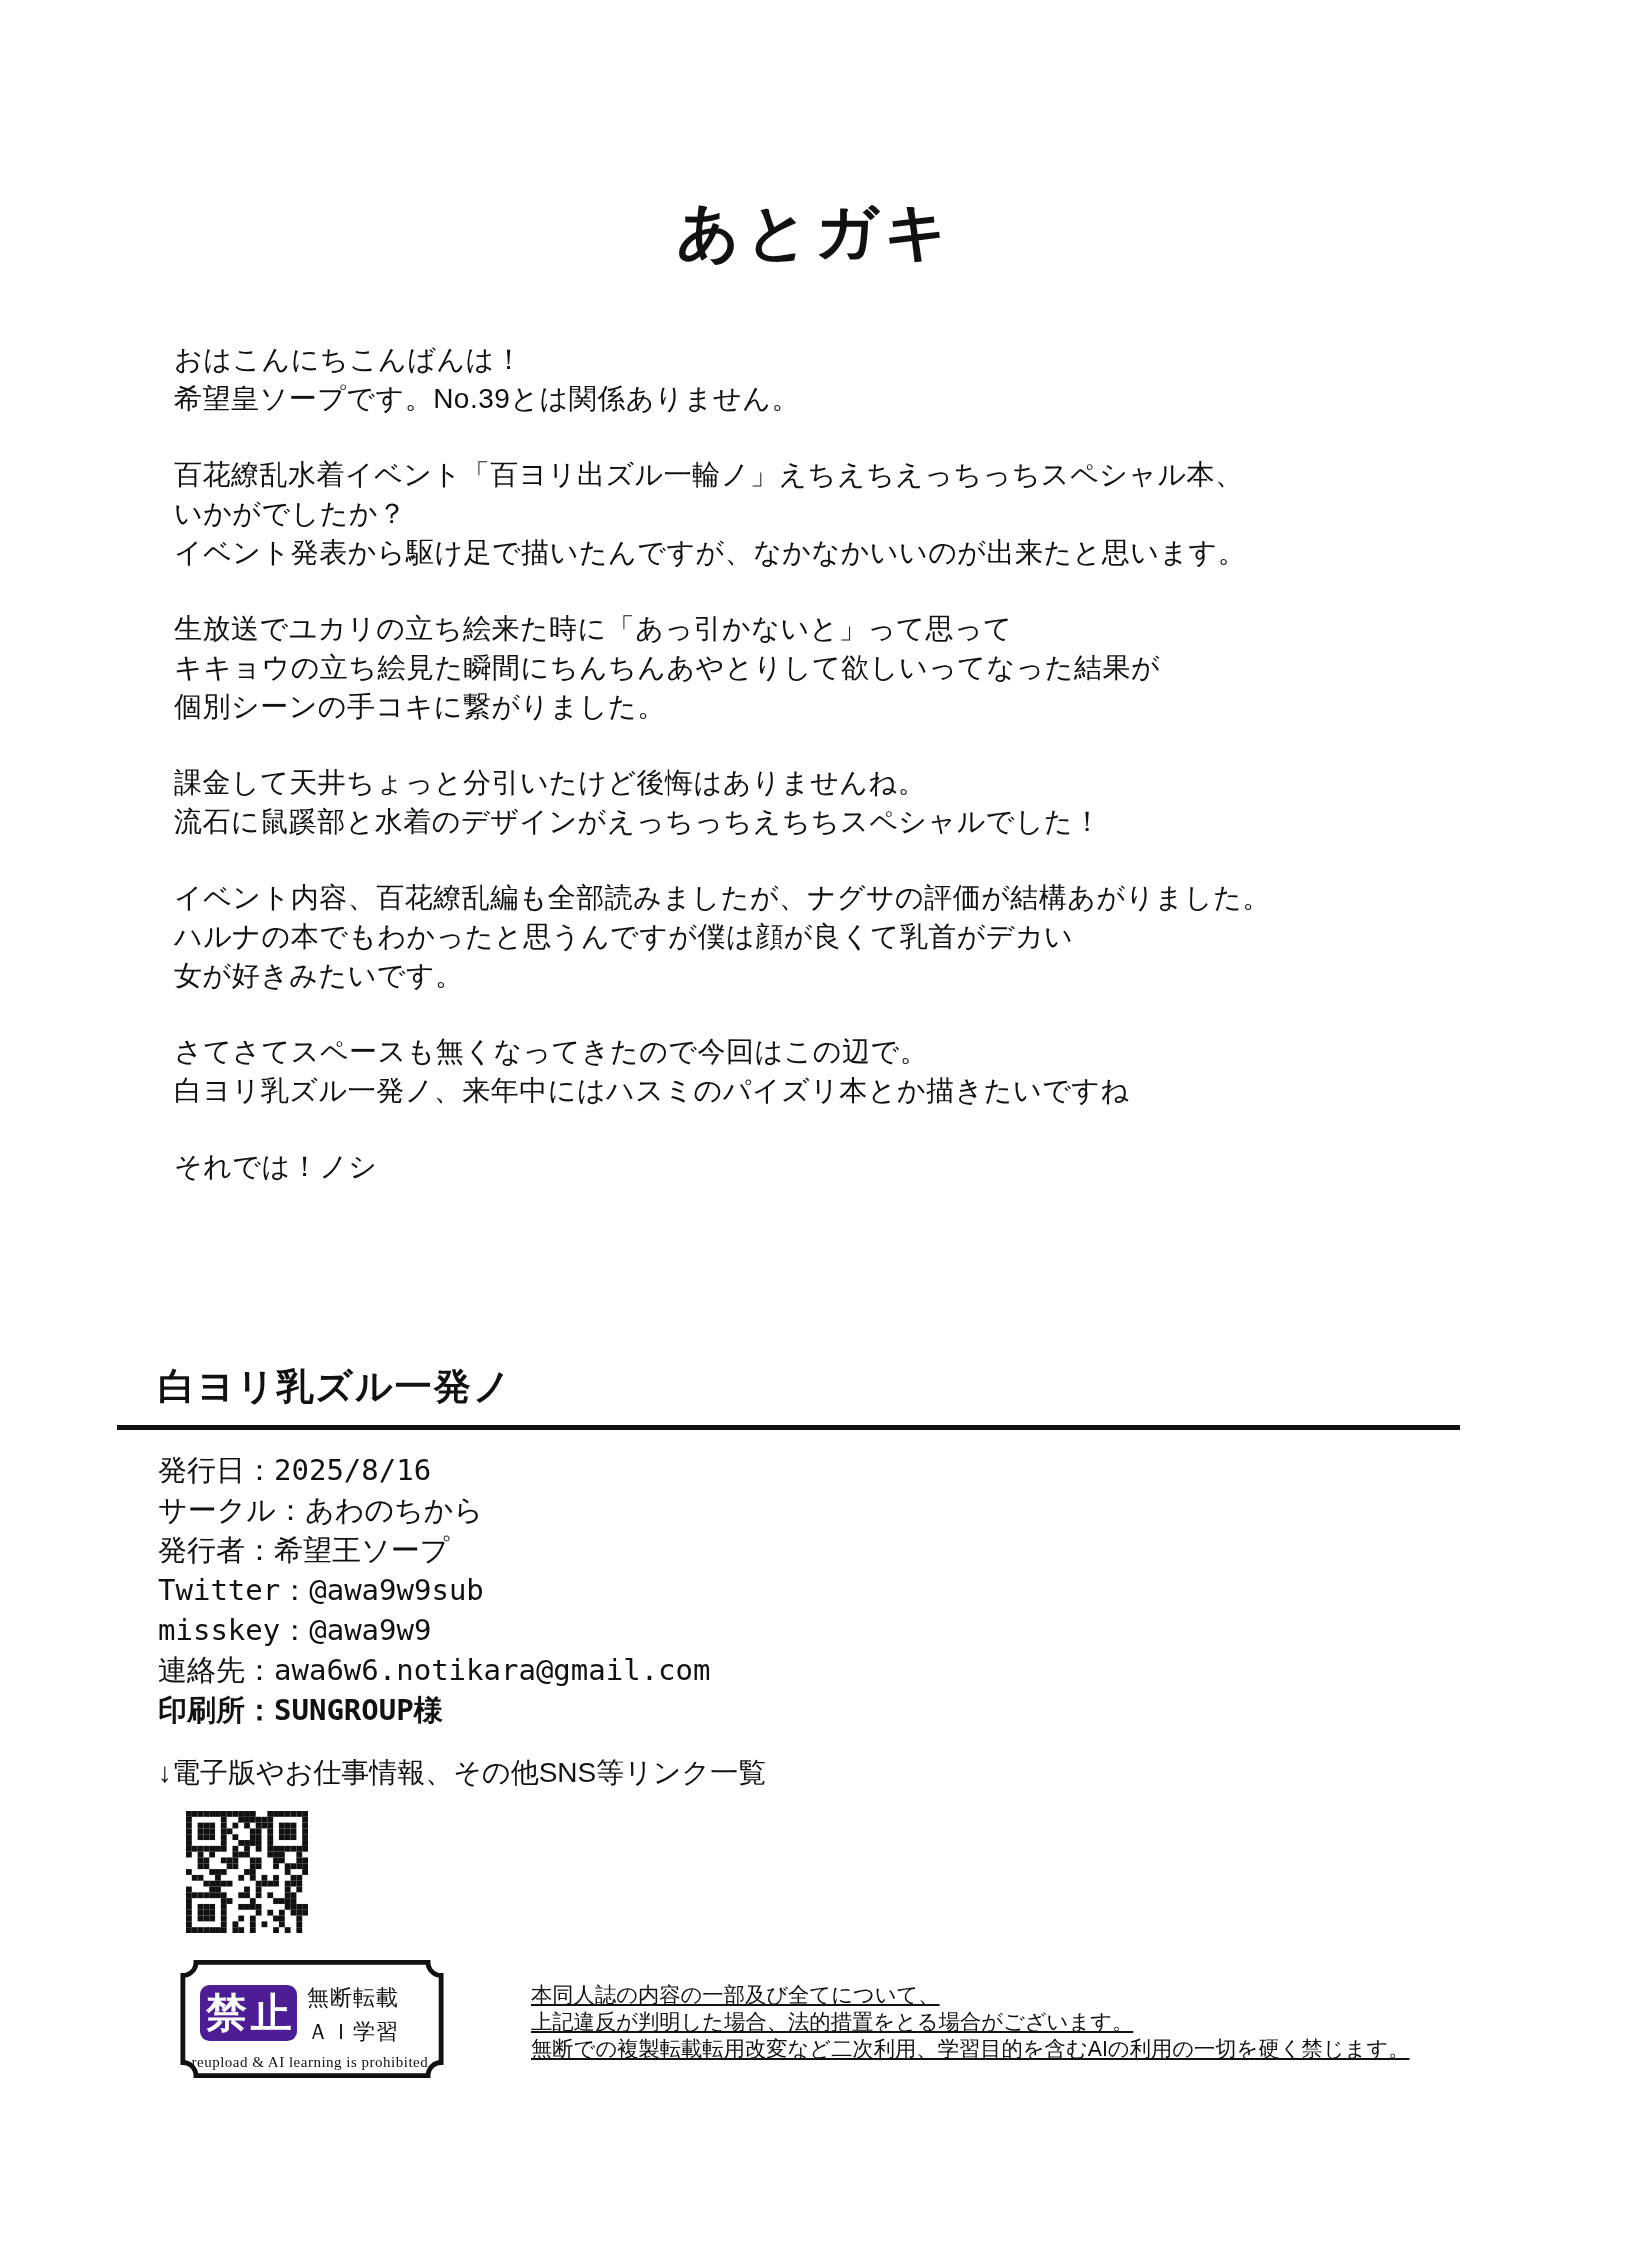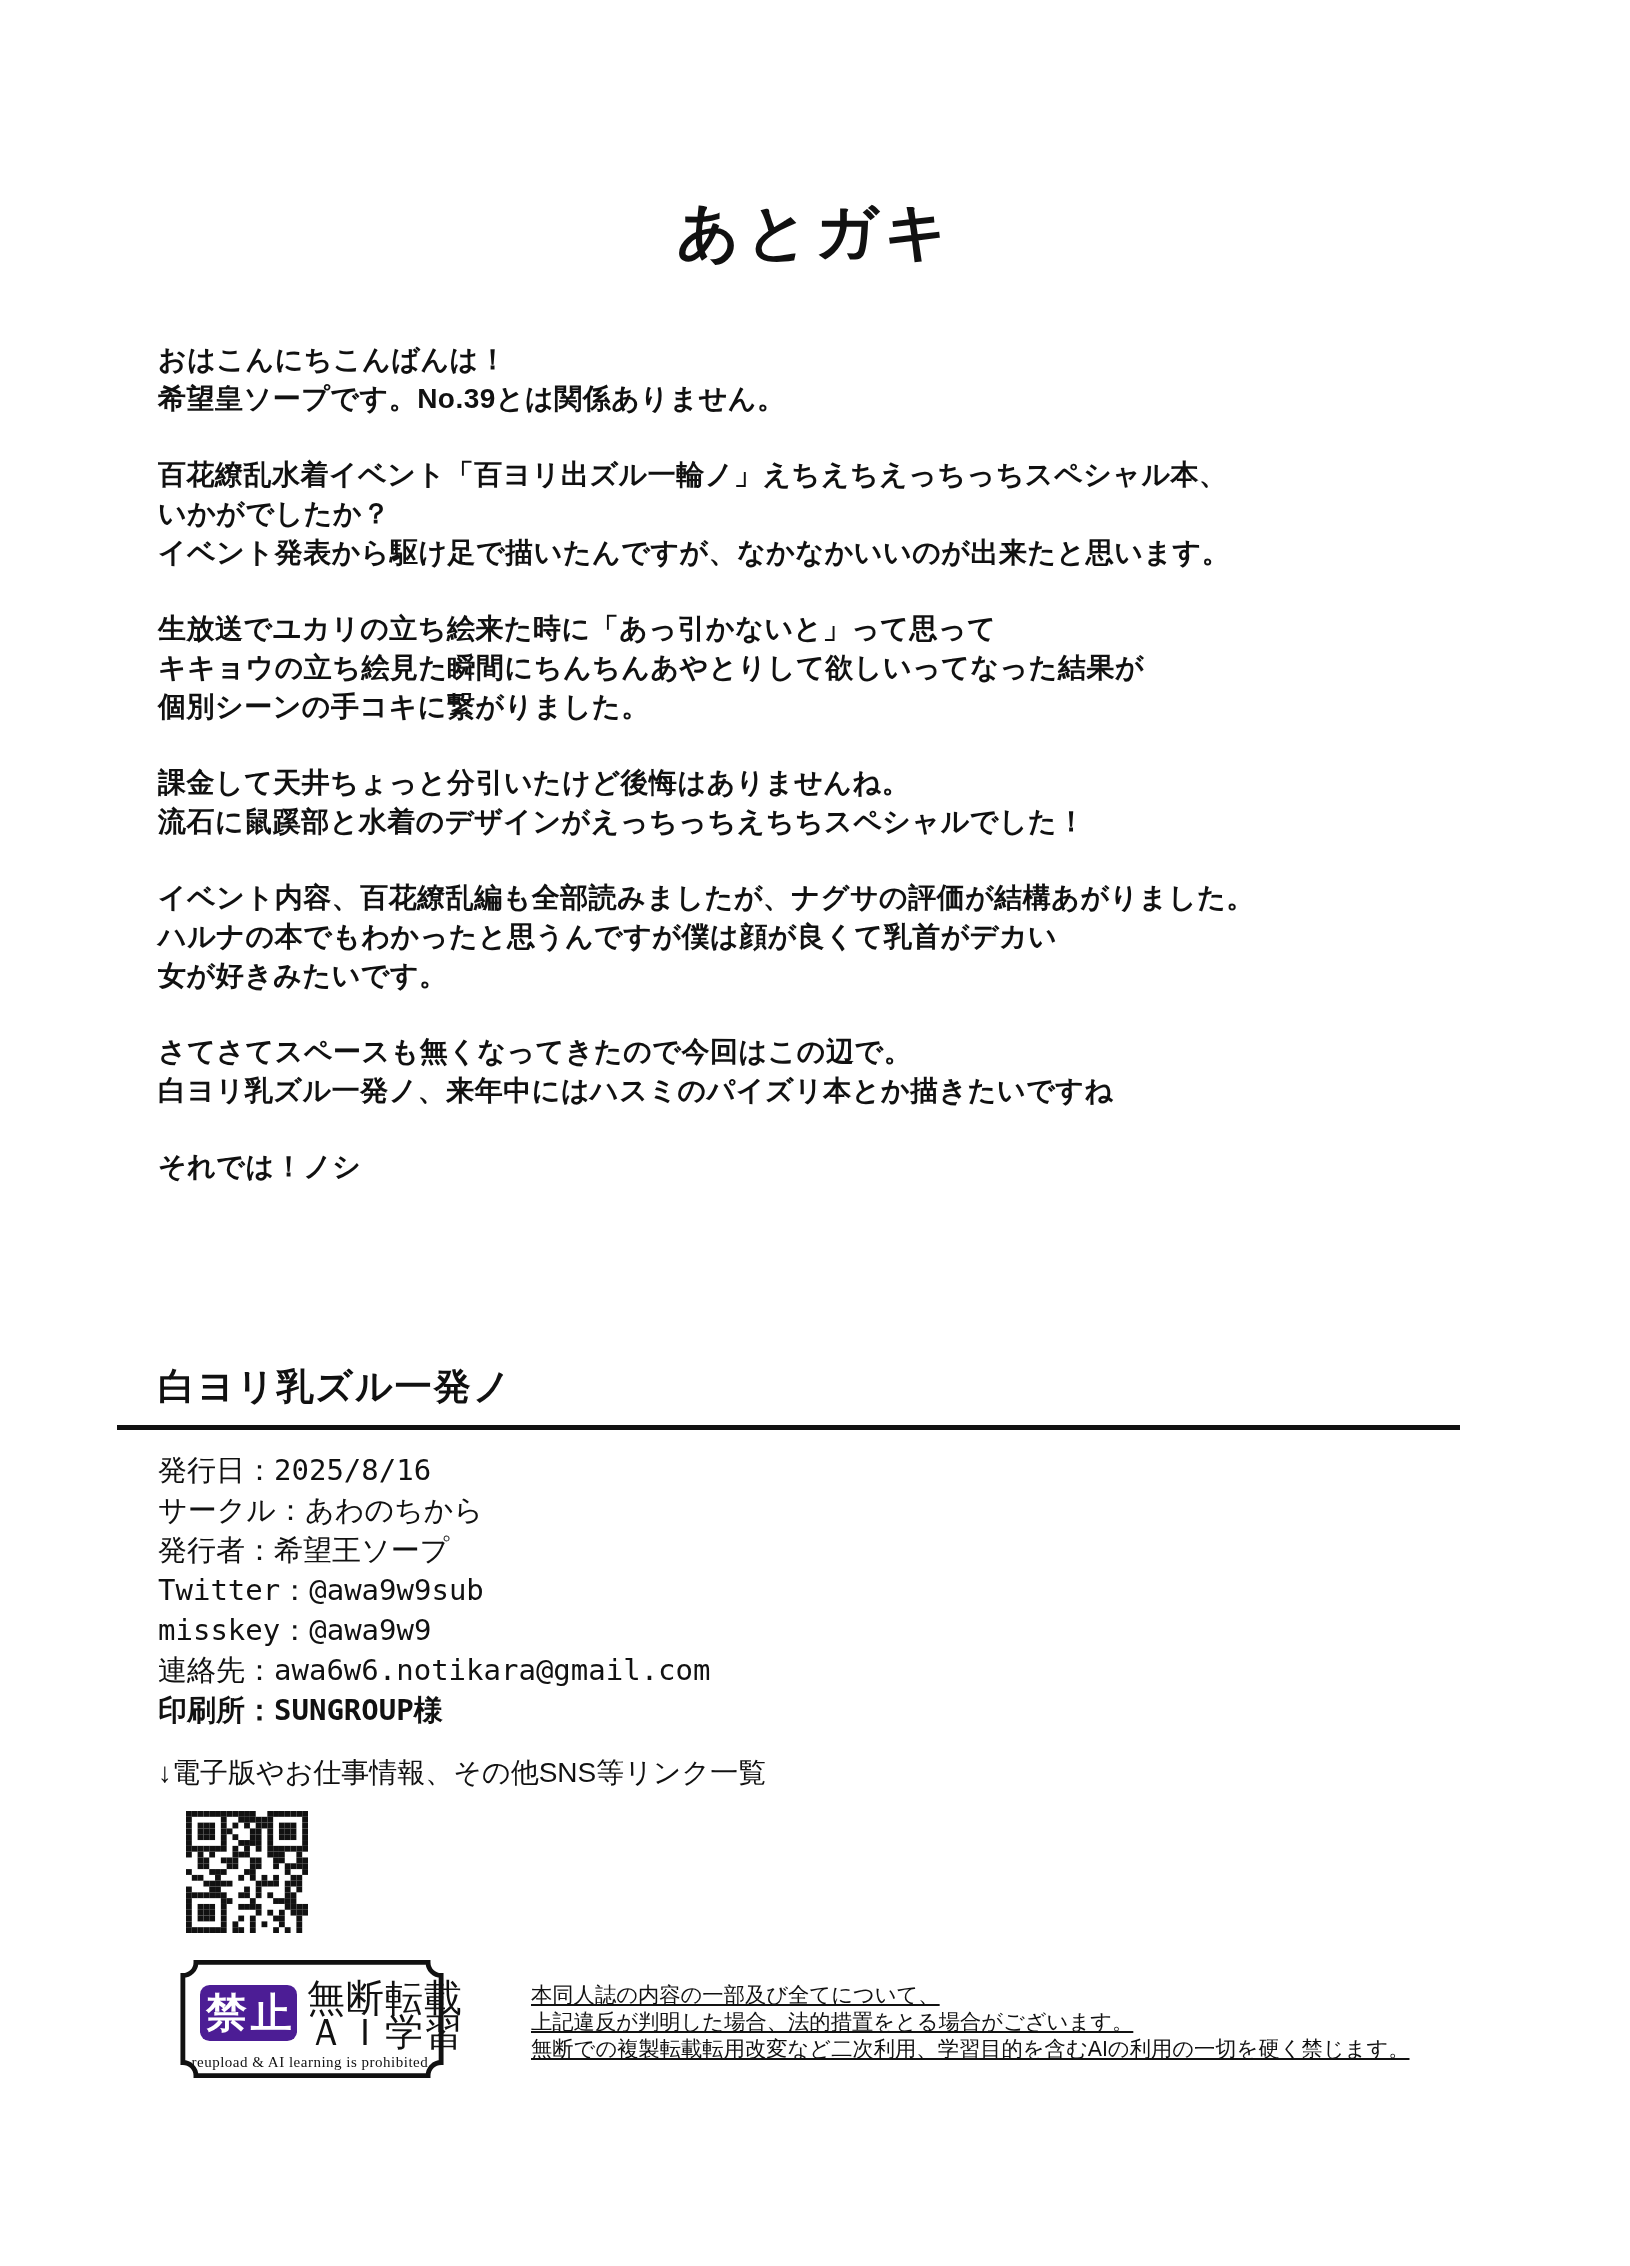--- a/index.html
+++ b/index.html
@@ -13,21 +13,21 @@
   
   #afterword-title{
     left:0;top:190px;width:1630px;text-align:center;
     font-size:62px;font-weight:900;letter-spacing:5.8px;
   }
   
   #afterword-body{
     left:158px;top:340px;width:1378px;
     font-size:28px;line-height:39px;letter-spacing:0.5px;
   }
-  .para{margin:0 0 37px 0;font-weight:bold;}
+  .para{margin:0 0 37px 16px;}
   
   #book-title{
     left:158px;top:1362px;font-size:37px;font-weight:800;letter-spacing:1.9px;
   }
   #divider-rule{
     left:117px;top:1425px;width:1343px;height:4.9px;background:#111111;
   }
   #colophon{
     left:158px;top:1450px;
     font-family:"DejaVu Sans Mono","Liberation Mono",monospace,sans-serif;
@@ -46,21 +46,21 @@
   #kinshi-badge{
     position:absolute;left:20.4px;top:25px;width:97px;height:56px;
     background:#4c1d95;border-radius:9.7px;color:#ffffff;
     display:flex;align-items:center;justify-content:center;
     font-size:41px;font-weight:700;letter-spacing:3.9px;
     text-indent:3.9px;
   }
   #stamp-text{
     position:absolute;left:127px;top:21.3px;width:126px;
     font-family:"Liberation Serif","DejaVu Serif",serif;
-    font-size:38px;line-height:34px;letter-spacing:1px;white-space:nowrap;
+    font-size:22px;line-height:34px;letter-spacing:1px;white-space:nowrap;
   }
   #stamp-caption{
     position:absolute;left:0;bottom:6.8px;width:100%;text-align:center;
     font-family:"Liberation Serif","DejaVu Serif",serif;
     font-size:15px;letter-spacing:0.5px;white-space:nowrap;
   }
   
   #disclaimer{
     left:531px;top:1982px;width:1067px;
     font-size:21.3px;line-height:27px;text-decoration:underline;

